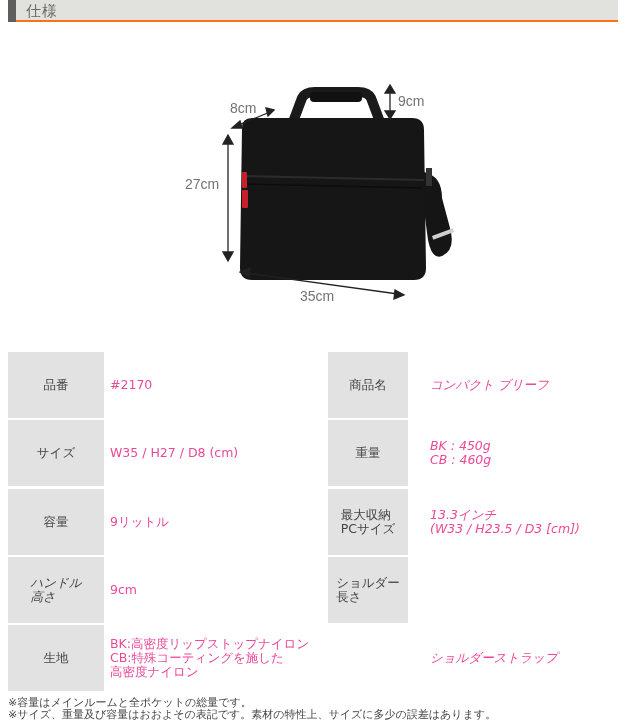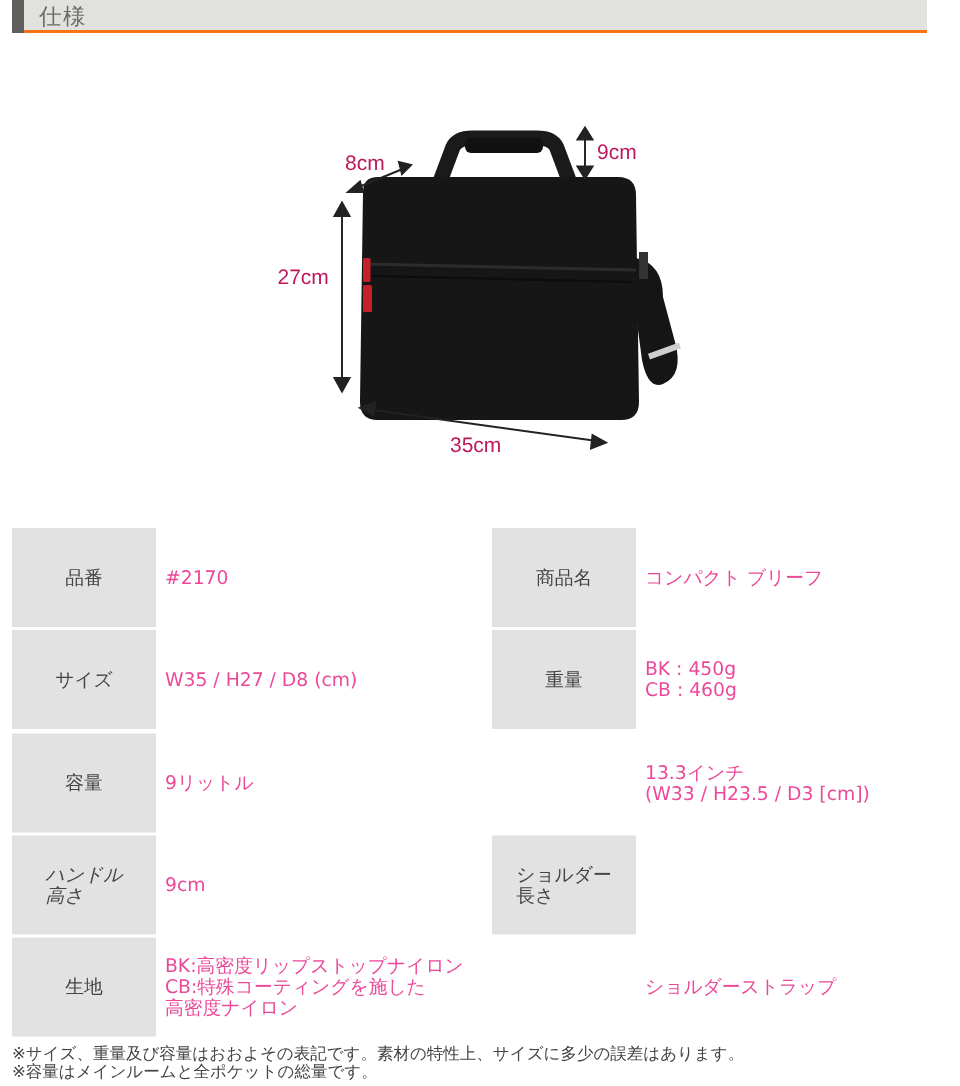--- a/index.html
+++ b/index.html
@@ -7,31 +7,31 @@
   body { font-family: "DejaVu Sans", "Liberation Sans", sans-serif; color: #444; position: relative; }
 
   .section-header {
     position: absolute; left: 8px; top: 0; width: 610px; height: 22px;
     background: #e1e1dd; border-bottom: 2px solid #f97316;
   }
   .section-header .strip { position: absolute; left: 0; top: 0; width: 8px; height: 22px; background: #5e5e5c; }
   .section-header .title { position: absolute; left: 18px; top: 2px; font-size: 15px; color: #6a6a6a; letter-spacing: 1px; }
 
   .figure { position: absolute; left: 180px; top: 80px; width: 300px; height: 230px; }
-  .dim-label { position: absolute; font-size: 14px; color: #be185d; font-family: "Liberation Sans", sans-serif; }
+  .dim-label { position: absolute; font-size: 14px; color: #737373; font-family: "Liberation Sans", sans-serif; }
 
   .spec-table { position: absolute; left: 8px; top: 352px; width: 632px; }
   .spec-row { position: relative; height: 66px; margin-bottom: 2.3px; }
   .cell { position: absolute; top: 0; height: 66px; display: flex; align-items: center; font-size: 12.5px; line-height: 14px; }
   .cell.label { background: #e2e2e2; justify-content: center; text-align: left; color: #444; }
   .cell.value { color: #ec4899; padding-left: 6px; white-space: pre-line; }
   .c1 { left: 0; width: 96px; }
   .c2 { left: 96px; width: 224px; }
-  .c3 { left: 320px; width: 96px; }
-  .c4 { left: 416px; width: 216px; }
+  .c3 { left: 320px; width: 80px; }
+  .c4 { left: 416px; width: 216px; font-style: italic; }
 
   .notes { position: absolute; left: 8px; top: 697px; font-size: 11px; line-height: 12px; color: #444; }
 </style>
 </head>
 <body>
 
 <div class="section-header">
   <div class="strip"></div>
   <div class="title">仕様</div>
 </div>
@@ -90,35 +90,37 @@
   <div class="spec-row">
     <div class="cell label c1">サイズ</div>
     <div class="cell value c2">W35 / H27 / D8 (cm)</div>
     <div class="cell label c3">重量</div>
     <div class="cell value c4">BK : 450g
 CB : 460g</div>
   </div>
   <div class="spec-row">
     <div class="cell label c1">容量</div>
     <div class="cell value c2">9リットル</div>
+    <div class="cell label c3" style="white-space:pre-line;">最大収納
+PCサイズ</div>
     <div class="cell value c4">13.3インチ
 (W33 / H23.5 / D3 [cm])</div>
   </div>
   <div class="spec-row">
     <div class="cell label c1" style="white-space:pre-line;font-style:italic;">ハンドル
 高さ</div>
     <div class="cell value c2">9cm</div>
     <div class="cell label c3" style="white-space:pre-line;">ショルダー
 長さ</div>
   </div>
   <div class="spec-row">
     <div class="cell label c1">生地</div>
     <div class="cell value c2">BK:高密度リップストップナイロン
 CB:特殊コーティングを施した
 高密度ナイロン</div>
     <div class="cell value c4">ショルダーストラップ</div>
   </div>
 </div>
 
 <div class="notes">
+  <div>※容量はメインルームと全ポケットの総量です。</div>
   <div>※サイズ、重量及び容量はおおよその表記です。素材の特性上、サイズに多少の誤差はあります。</div>
-  <div>※容量はメインルームと全ポケットの総量です。</div>
 </div>
 
 </body></html>

